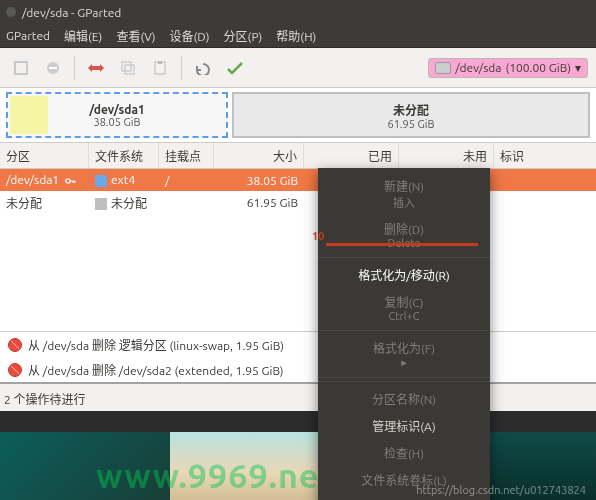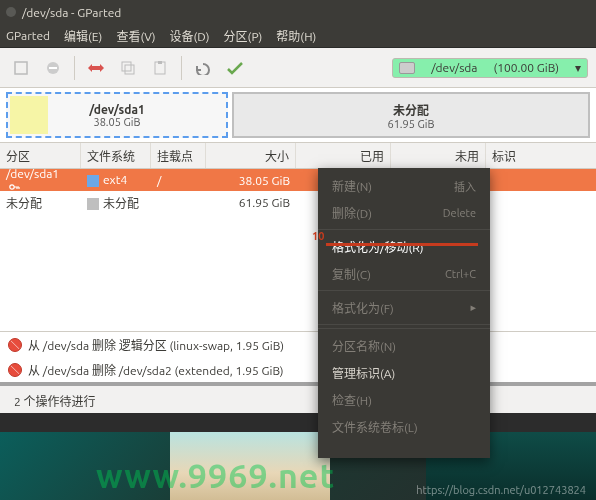--- a/index.html
+++ b/index.html
@@ -9,57 +9,57 @@
   .titlebar .title { font-weight:normal; }
   .menubar { height:24px; background:#3c3b37; color:#dfdbd2; display:flex; align-items:center; padding:0 6px; gap:14px; border-bottom:1px solid #2a2a28; }
   .menubar span { cursor:default; }
   .toolbar { height:40px; background:#f2f1f0; border-bottom:1px solid #d0ccc4; display:flex; align-items:center; padding:0 8px; gap:6px; }
   .tbtn { width:26px; height:26px; display:flex; align-items:center; justify-content:center; border-radius:3px; color:#999; }
   .tbtn.enabled { color:#555; }
   .tbtn.red { color:#d9534f; }
   .tbtn.green { color:#6aa84f; }
   .sep { width:1px; height:24px; background:#d0ccc4; margin:0 2px; }
   .spacer { flex:1; }
-  .devsel { display:flex; align-items:center; gap:16px; border:1px solid #bdb9b0; border-radius:3px; background:#86efac; padding:2px 6px; color:#3c3b37; }
+  .devsel { display:flex; align-items:center; gap:4px; border:1px solid #bdb9b0; border-radius:3px; background:#f9a8d4; padding:2px 6px; color:#3c3b37; }
   .devsel .hdd { width:16px; height:12px; background:#ccc; border:1px solid #999; border-radius:2px; }
 
   .diskmap { height:54px; background:#fff; display:flex; gap:4px; padding:4px 6px; align-items:stretch; }
   .pbox { border:2px dashed #5c9ded; display:flex; align-items:center; justify-content:center; flex-direction:column; color:#3c3b37; background:#f7f7f7; }
   .pbox.used { flex:0 0 38%; border-color:#5c9ded; position:relative; }
   .pbox.used::before { content:""; position:absolute; left:2px; top:2px; bottom:2px; width:38px; background:#f6f5a6; }
   .pbox.used > * { position:relative; z-index:1; }
   .pbox.free { flex:1; border:2px solid #bfbfbf; border-style:solid; background:#e9e9e9; }
   .pbox .ptitle { font-weight:bold; font-size:12px; }
   .pbox .psub { font-size:11px; color:#555; }
 
   .thead { display:flex; background:#f2f1f0; border-top:1px solid #d0ccc4; border-bottom:1px solid #d0ccc4; color:#3c3b37; }
   .thead div { padding:4px 6px; border-right:1px solid #e0ddd7; }
   .thead div:last-child { border-right:none; }
-  .c-part { width:81px; } .c-fs { width:70px; } .c-mnt { width:55px; } .c-size { width:90px; text-align:right; }
+  .c-part { width:89px; } .c-fs { width:70px; } .c-mnt { width:55px; } .c-size { width:90px; text-align:right; }
   .c-used { width:95px; text-align:right; } .c-free { width:95px; text-align:right; } .c-flag { flex:1; }
 
   .tbody { background:#fff; color:#3c3b37; }
   .row { display:flex; align-items:center; height:22px; }
   .row.sel { background:#f07746; color:#fff; }
   .row > div { padding:0 6px; }
   .swatch { display:inline-block; width:12px; height:12px; vertical-align:middle; margin-right:4px; border:1px solid #999; }
   .sw-ext4 { background:#6aa8e8; border-color:#6aa8e8; }
   .sw-free { background:#bfbfbf; border-color:#bfbfbf; }
   .key { display:inline-block; width:12px; height:12px; vertical-align:middle; margin-left:2px; }
   .key svg { width:12px; height:12px; }
 
   .rowspace { height:118px; background:#fff; }
 
   .ops { background:#fff; border-top:1px solid #d0ccc4; color:#3c3b37; }
   .ops .opline { display:flex; align-items:center; gap:6px; padding:4px 8px; }
   .ops .no { width:14px; height:14px; border-radius:50%; background:#e74c3c; border:1px solid #c0392b; display:inline-flex; align-items:center; justify-content:center; color:#fff; font-size:9px; }
-  .opsummary { padding:6px 8px 4px 14px; background:#f2f1f0; border-top:4px solid #a3a3a3; color:#3c3b37; }
+  .opsummary { padding:6px 8px 4px 4px; background:#f2f1f0; border-top:2px solid #a3a3a3; color:#3c3b37; }
 
   .ctxmenu { position:absolute; left:318px; top:168px; width:172px; background:#3a3935; color:#d8d4cc; box-shadow:0 4px 12px rgba(0,0,0,.5); padding:4px 0 8px 0; z-index:50; }
-  .ctxmenu .mi { display:flex; align-items:center; justify-content:space-between; padding:5px 14px; }
+  .ctxmenu .mi { display:flex; align-items:center; justify-content:space-between; padding:5px 14px;flex-direction:column; }
   .ctxmenu .mi.disabled { color:#837f78; }
   .ctxmenu .mi.active { color:#fff; }
   .ctxmenu .mi .acc { color:#837f78; font-size:11px; }
   .ctxmenu .msep { height:1px; background:#4a4945; margin:3px 0; }
   .redline { position:absolute; left:326px; top:243px; width:152px; height:3px; background:#c63b1e; z-index:60; }
   .redten { position:absolute; left:312px; top:230px; color:#c63b1e; font-size:11px; font-weight:bold; z-index:60; }
 
   .wallpaper { position:absolute; left:0; right:0; bottom:0; height:68px; overflow:hidden; z-index:0; }
   .wallpaper .w1 { position:absolute; inset:0; background:linear-gradient(135deg,#0b5e5b 0%,#1b3a33 40%,#2a2a2a 100%); }
   .wallpaper .w2 { position:absolute; left:170px; top:0; bottom:0; width:160px; background:linear-gradient(180deg,#b9e3e0 0%,#e8d7b7 60%,#d2bd95 100%); }

